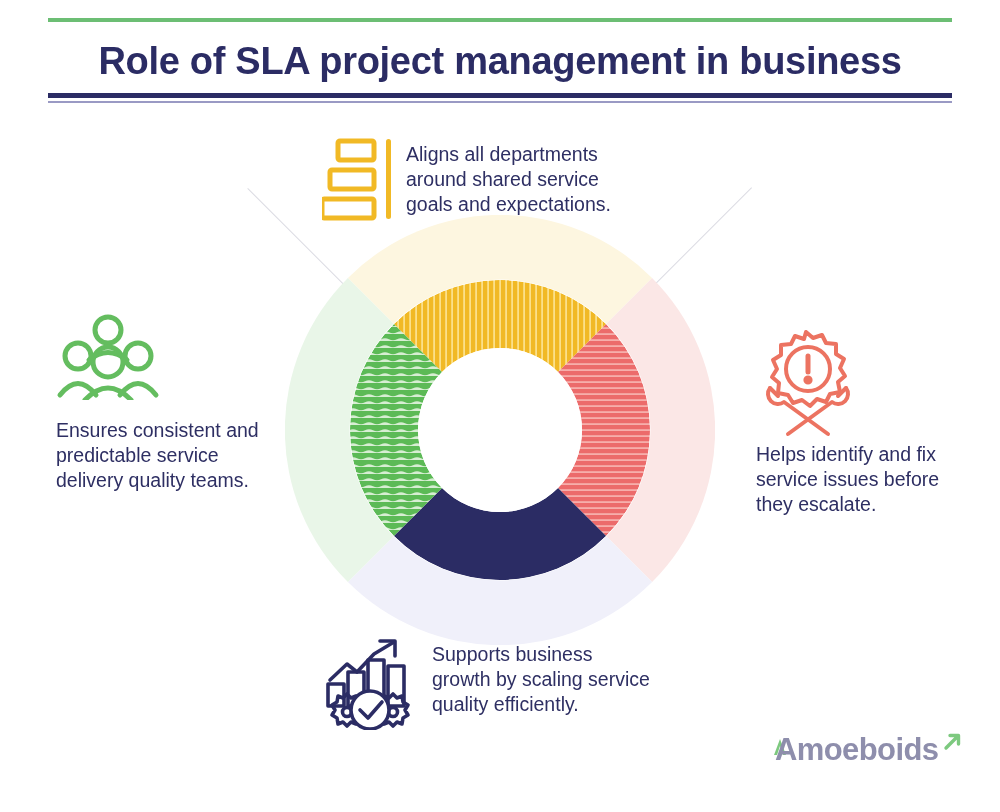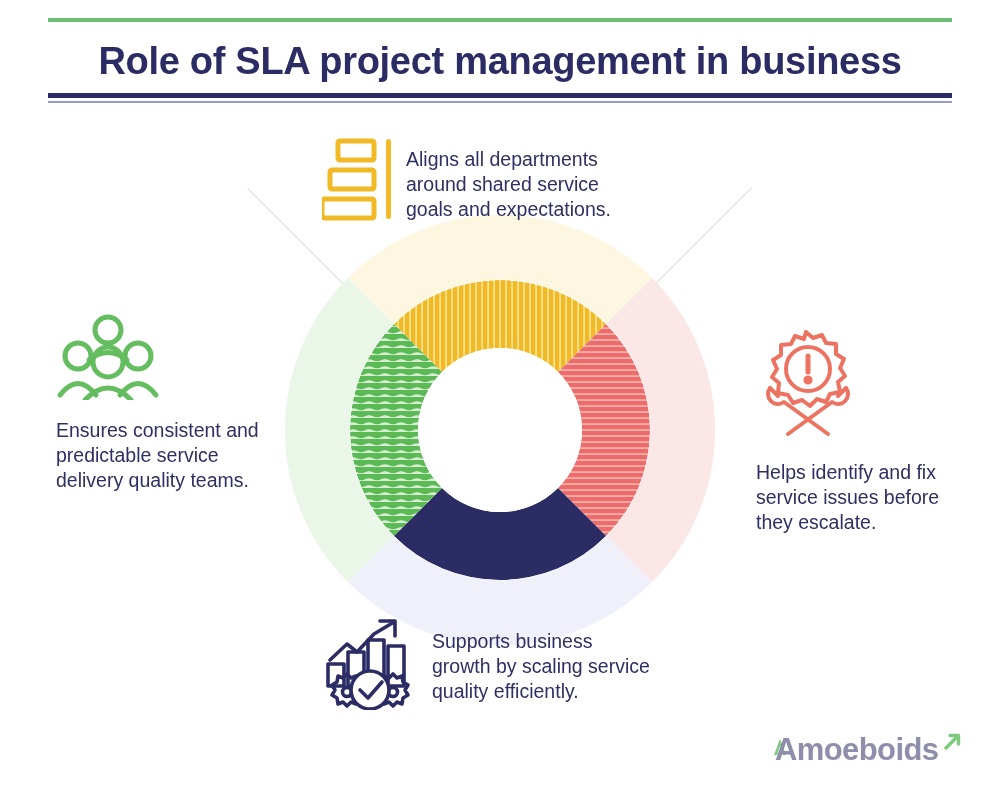--- a/index.html
+++ b/index.html
@@ -67,43 +67,43 @@
   .callout-text {
     color: #2e2f63;
     font-size: 19.5px;
     line-height: 25px;
   }
 
   
   #callout-top {
     position: absolute; left: 322px; top: 134px;
     width: 320px;
-    display: flex; align-items: flex-end; gap: 12px;
+    display: flex; align-items: center; gap: 12px;
   }
   #callout-top .callout-text { padding-top: 2px; }
 
   
   #callout-left {
     position: absolute; left: 56px; top: 312px;
     width: 210px;
   }
   #callout-left .callout-text { margin-top: 14px; }
 
   
   #callout-right {
     position: absolute; left: 756px; top: 328px;
     width: 210px;
   }
-  #callout-right .callout-text { margin-top: 18px; }
+  #callout-right .callout-text { }
 
   
   #callout-bottom {
-    position: absolute; left: 322px; top: 614px;
+    position: absolute; left: 322px; top: 634px;
     width: 330px;
-    display: flex; align-items: center; gap: 14px;
+    display: flex; align-items: flex-start; gap: 14px;
   }
   #callout-bottom .callout-text { padding-top: 8px; }
 
   .icon-wrap { flex: none; line-height: 0; }
 
   
   #brand-logo {
     position: absolute; left: 772px; top: 732px;
     display: flex; align-items: center; gap: 2px;
   }

